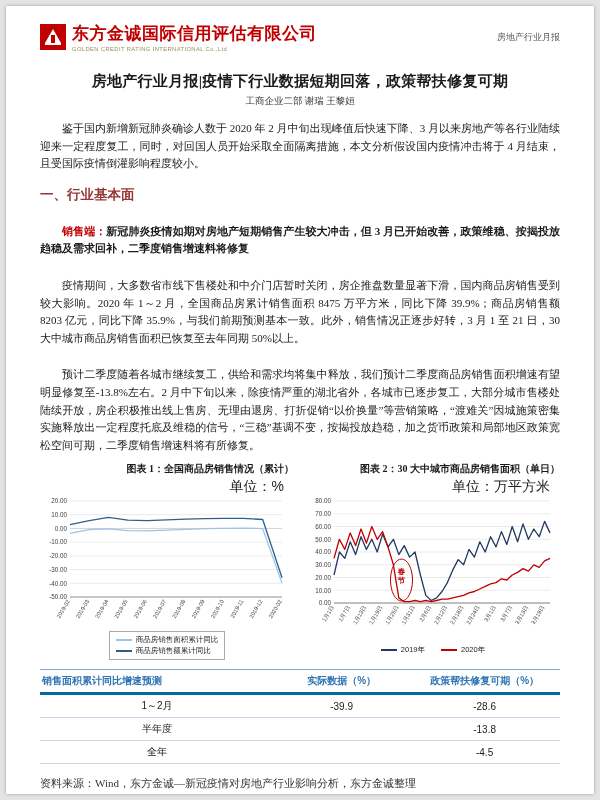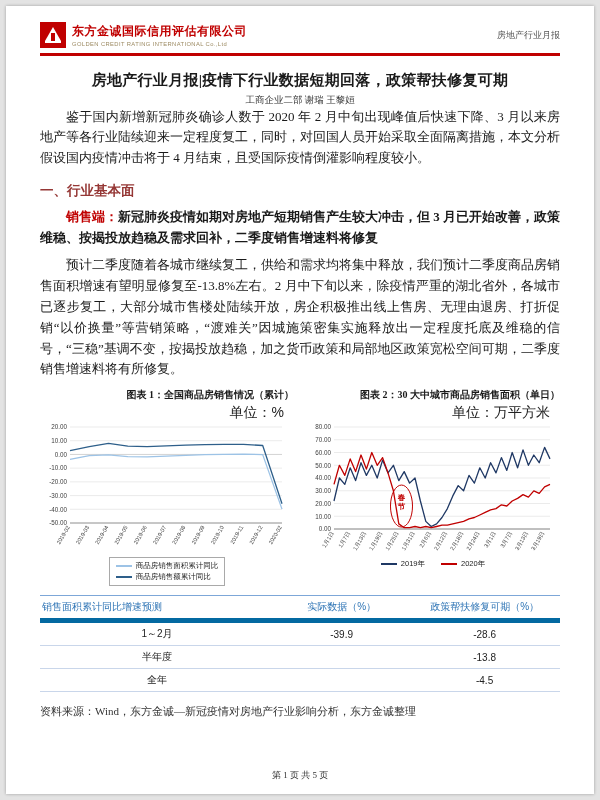--- a/index.html
+++ b/index.html
@@ -4,48 +4,48 @@
 <style>
   *{box-sizing:border-box}
   html,body{margin:0;padding:0}
   body{background:#e3e3e3;font-family:"Liberation Serif","DejaVu Serif",serif;color:#1a1a1a}
   .page{width:588px;height:788px;margin:6px auto;background:#fff;padding:16px 34px 12px;
         display:flex;flex-direction:column;overflow:hidden;box-shadow:0 0 3px rgba(0,0,0,.3)}
   
   .hdr{display:flex;justify-content:space-between;align-items:center}
   .brand{display:flex;align-items:center;gap:6px}
   .logo{width:26px;height:26px;flex:0 0 auto}
-  .cname{color:#c00000;font-weight:bold;font-size:12px;font-family:"Liberation Sans",sans-serif;letter-spacing:.5px}
+  .cname{color:#c00000;font-weight:bold;font-size:17px;font-family:"Liberation Sans",sans-serif;letter-spacing:.5px}
   .cname-en{color:#9c8a62;font-size:5.8px;letter-spacing:.4px;font-family:"Liberation Sans",sans-serif;margin-top:1px}
   .doctype{font-size:9px;color:#555;font-family:"Liberation Sans",sans-serif}
   .rule{height:2.5px;background:#c00000;margin-top:5px}
   
   h1{font-size:15px;text-align:center;margin:15px 0 4px;letter-spacing:.3px;font-weight:bold}
   .authors{text-align:center;font-size:9.5px;color:#333;margin-bottom:0}
   
-  p{font-size:13px;line-height:1.6;text-indent:2em;margin:0 0 7px;text-align:justify}
+  p{font-size:11px;line-height:1.6;text-indent:2em;margin:12px 0 7px;text-align:justify}
   h2{font-size:13.5px;color:#953735;margin:6px 0 7px;font-weight:bold}
   .lead{font-weight:bold}
   .lead-label{color:#c00000}
   
   .figs{display:flex;gap:12px;margin-top:1px}
   .fig{flex:1;min-width:0}
   .fig-title{font-size:10px;font-weight:bold;text-align:right;white-space:nowrap}
   .fig-unit{font-size:14px;text-align:right;padding-right:10px;margin:2px 0 0;color:#222;font-family:"Liberation Sans",sans-serif}
   .chart svg{display:block;font-family:"Liberation Sans",sans-serif}
   .legend-v{border:.5px solid #a9a9a9;width:fit-content;margin:1px auto 0;padding:2px 6px;
             font-size:7.5px;font-family:"Liberation Sans",sans-serif;color:#222}
   .legend-h{display:flex;justify-content:center;gap:16px;font-size:7.5px;
-            font-family:"Liberation Sans",sans-serif;color:#222;margin-top:2px}
+            font-family:"Liberation Sans",sans-serif;color:#222;margin-top:14px}
   .legend-item{display:flex;align-items:center;gap:4px;margin:1px 0}
   .lswatch{display:inline-block;width:16px;height:2px}
   
   table{width:100%;border-collapse:collapse;margin-top:9px;font-family:"Liberation Sans",sans-serif}
-  th{color:#2e74b5;font-size:10px;font-weight:normal;padding:4px 2px;
-     border-top:1.5px solid #7da7d8;border-bottom:5px solid #0369a1;text-align:center}
+  th{color:#2e74b5;font-size:10px;font-weight:bold;padding:4px 2px;
+     border-top:1.5px solid #7da7d8;border-bottom:3px solid #0369a1;text-align:center}
   th:first-child{text-align:left}
   td{font-size:10px;text-align:center;padding:4px 2px;border-bottom:.6px solid #c9d6ea;color:#222}
   .source{font-size:11px;color:#333;margin-top:12px}
   footer{margin-top:auto;text-align:center;font-size:9px;color:#333;padding-top:6px}
 </style>
 </head>
 <body>
 
 <div class="page">
 
@@ -70,20 +70,21 @@
 
   <h1>房地产行业月报|疫情下行业数据短期回落，政策帮扶修复可期</h1>
   <div class="authors">工商企业二部  谢瑞  王黎姮</div>
 
   <p class="abstract">鉴于国内新增新冠肺炎确诊人数于 2020 年 2 月中旬出现峰值后快速下降、3 月以来房地产等各行业陆续迎来一定程度复工，同时，对回国人员开始采取全面隔离措施，本文分析假设国内疫情冲击将于 4 月结束，且受国际疫情倒灌影响程度较小。</p>
 
   <h2>一、行业基本面</h2>
 
   <p class="lead"><span class="lead-label">销售端：</span><span>新冠肺炎疫情如期对房地产短期销售产生较大冲击，但 3 月已开始改善，政策维稳、按揭投放趋稳及需求回补，二季度销售增速料将修复</span></p>
 
+  <p>疫情期间，大多数省市线下售楼处和中介门店暂时关闭，房企推盘数量显著下滑，国内商品房销售受到较大影响。2020 年 1～2 月，全国商品房累计销售面积 8475 万平方米，同比下降 39.9%；商品房销售额 8203 亿元，同比下降 35.9%，与我们前期预测基本一致。此外，销售情况正逐步好转，3 月 1 至 21 日，30 大中城市商品房销售面积已恢复至去年同期 50%以上。</p>
   <p>预计二季度随着各城市继续复工，供给和需求均将集中释放，我们预计二季度商品房销售面积增速有望明显修复至-13.8%左右。2 月中下旬以来，除疫情严重的湖北省外，各城市已逐步复工，大部分城市售楼处陆续开放，房企积极推出线上售房、无理由退房、打折促销“以价换量”等营销策略，“渡难关”因城施策密集实施释放出一定程度托底及维稳的信号，“三稳”基调不变，按揭投放趋稳，加之货币政策和局部地区政策宽松空间可期，二季度销售增速料将有所修复。</p>
 
   <div class="figs">
     <div class="fig">
       <div class="fig-title">图表 1：全国商品房销售情况（累计）</div>
       <div class="fig-unit">单位：%</div>
       <div id="chart1" class="chart">
           <svg width="250" height="134" viewBox="0 0 250 134">
             <line x1="30" x2="242" y1="101" y2="101" stroke="#dedede" stroke-width="0.6"></line>
             <text x="27" y="103.3" text-anchor="end" font-size="6.3" fill="#404040">-50.00</text>

